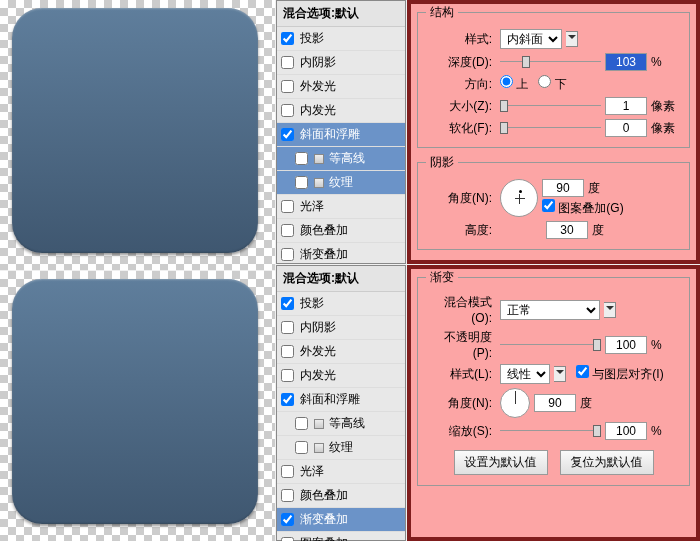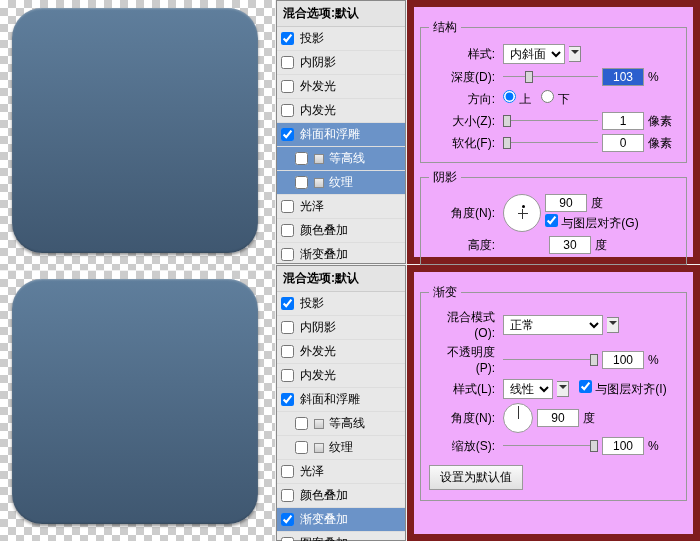--- a/index.html
+++ b/index.html
@@ -12,21 +12,21 @@
 .panel{position:absolute;background:#e8e8e8;border:1px solid #888;width:130px}
 .panel.top{left:276px;top:0;height:264px}
 .panel.bot{left:276px;top:265px;height:276px}
 .panel-title{background:#e4e4e4;padding:4px 6px;font-weight:bold;border-bottom:1px solid #ccc;font-size:12px}
 .effect-list{padding:0}
 .eff{display:flex;align-items:center;padding:3px 4px;border-bottom:1px solid #ddd;cursor:pointer}
 .eff.sel{background:#6b93c8;color:#fff}
 .eff input{margin-right:6px}
 .eff.sub{padding-left:18px}
 .sub-ico{width:10px;height:10px;border:1px solid #888;background:linear-gradient(#eee,#ccc);margin-right:5px;display:inline-block}
-.right{position:absolute;left:407px;top:0;width:293px;height:264px;border:7px solid #7f1d1d;background:#f0abfc;padding:12px 6px}
+.right{position:absolute;left:407px;top:0;width:293px;height:264px;border:4px solid #7f1d1d;background:#fca5a5;padding:0 6px}
 .right.bot{top:265px;height:276px}
 fieldset{border:1px solid #999;margin-bottom:6px;padding:4px 8px 6px}
 legend{padding:0 4px;font-size:12px}
 .row{display:flex;align-items:center;margin:4px 0;gap:4px}
 .row .lbl{width:70px;text-align:right;padding-right:4px}
 select{border:1px solid #999;padding:1px 2px;font-size:12px;background:#fff}
 .num{width:42px;border:1px solid #999;text-align:center;font-size:12px;padding:1px}
 .num.hl{background:#2b5fce;color:#fff}
 .slider{flex:1;height:14px;position:relative;border:none}
 .slider::before{content:"";position:absolute;left:0;right:0;top:6px;height:1px;background:#999}
@@ -203,21 +203,21 @@
       <span class="lbl">角度(N):</span>
       <div class="angleDial">
           <div class="cross"></div>
           <div class="dot"></div>
         </div>
       <div style="display:flex;flex-direction:column;gap:2px">
         <div style="display:flex;gap:4px;align-items:center">
             <input class="num" value="90" style="">
             <span>度</span>
           </div>
-        <label><input type="checkbox" checked="" style=""> <span>与图层对齐(G)</span></label>
+        <label><input type="checkbox" checked="" style=""> <span>图案叠加(G)</span></label>
       </div>
     </div>
     <div class="row">
         <span class="lbl">高度:</span>
         <span style="width:42px"></span>
         <input class="num" value="30" style="">
         <span>度</span>
       </div>
   </fieldset>
 </div>
@@ -253,17 +253,18 @@
         <span>度</span>
       </div>
     <div class="row">
         <span class="lbl">缩放(S):</span>
         <div class="slider">
           <div class="thumb" style="right:0"></div>
         </div>
         <input class="num" value="100" style="">
         <span class="unit">%</span>
       </div>
-    <div class="row" style="justify-content:space-between;margin-top:10px;gap:12px">
+    <div class="row" style="justify-content:center;margin-top:10px;gap:12px">
       <button class="btn">设置为默认值</button>
+      <button class="btn">复位为默认值</button>
     </div>
   </fieldset>
 </div>
 
 </body></html>

